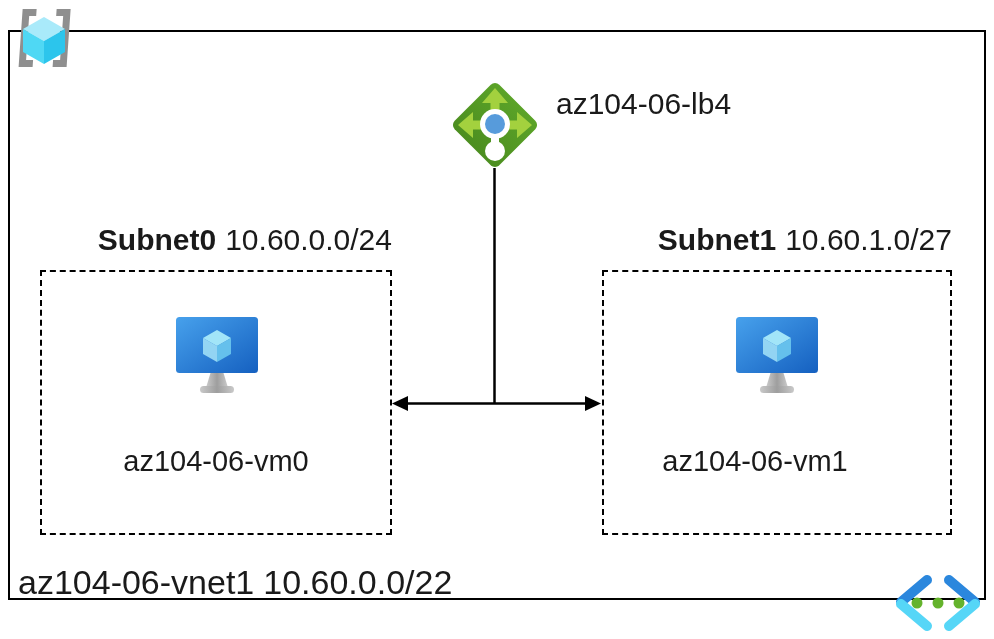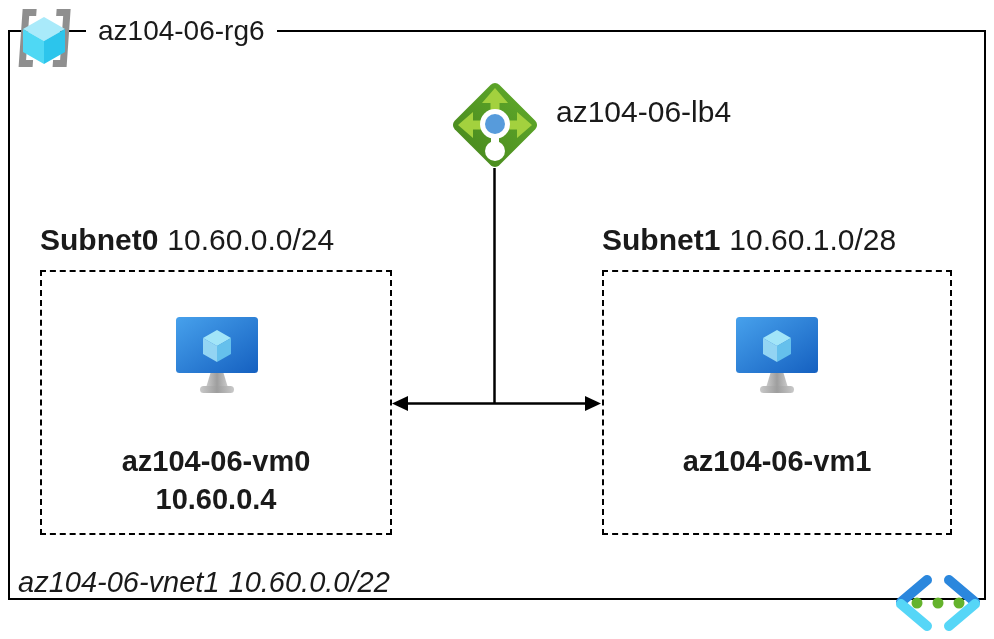--- a/index.html
+++ b/index.html
@@ -17,49 +17,47 @@
   }
   .rg-icon{ position:absolute; left:10px; top:4px; width:68px; height:68px; }
   .rg-label{
     position:absolute; left:86px; top:13px; height:36px; line-height:36px;
     font-size:28px; background:#ffffff; padding:0 12px; white-space:nowrap;
   }
   .lb-icon{ position:absolute; left:447px; top:77px; width:96px; height:96px; }
   .lb-labels{
     position:absolute; left:556px; top:82px; font-size:30px; line-height:44px;
     white-space:nowrap;
-    margin-top:8px;
   }
   .connectors{ position:absolute; left:0; top:0; width:994px; height:639px; pointer-events:none; }
   .subnet-box{
     position:absolute; top:270px; height:265px; border:2.5px dashed var(--line);
     box-sizing:border-box;
   }
   .subnet0{ left:40px;  width:352px; }
   .subnet1{ left:602px; width:350px; }
   .subnet-label{
     position:absolute; top:222px; height:36px; line-height:36px; font-size:30px;
-    text-align:left; white-space:nowrap;
+    text-align:right; white-space:nowrap;
   }
   .subnet-label.s0{ left:40px;  width:352px; }
   .subnet-label.s1{ left:602px; width:350px; }
   .subnet-name{ font-weight:bold; margin-right:9px; }
   .vm-icon{ position:absolute; top:316px; width:84px; height:78px; }
   .vm-icon.v0{ left:175px; }
   .vm-icon.v1{ left:735px; }
   .vm-labels{
     position:absolute; top:442px; font-size:29px; line-height:38px; text-align:center;
     white-space:nowrap;
-    font-weight:bold;
   }
   .vm-labels.v0{ left:40px;  width:352px; }
-  .vm-labels.v1{ left:602px; width:350px;text-align:center; }
+  .vm-labels.v1{ left:580px; width:350px;text-align:center; }
   .vnet-label{
     position:absolute; left:18px; top:566px; height:32px; line-height:32px;
-    font-size:29px; white-space:nowrap;font-style:italic;
+    font-size:34px; white-space:nowrap;
   }
   .vnet-name{ margin-right:9px; }
   .vnet-icon{ position:absolute; left:892px; top:570px; width:92px; height:66px; }
   .defs-holder{ position:absolute; width:0; height:0; overflow:hidden; }
 </style>
 </head>
 <body>
 
 <div class="canvas">
 
@@ -90,41 +88,40 @@
     <polygon points="601,403.5 585,396 585,411" style="fill:var(--line)"></polygon>
   </svg>
 
   <svg class="rg-icon" viewBox="0 0 68 68">
     <path d="M24 5 L10 5 L10 63 L24 63 L24 56 L17 56 L17 12 L24 12 Z" style="fill:var(--bracket-gray)" transform="skewX(-4) translate(3 0)"></path>
     <path d="M44 5 L58 5 L58 63 L44 63 L44 56 L51 56 L51 12 L44 12 Z" style="fill:var(--bracket-gray)" transform="skewX(-4) translate(3 0)"></path>
     <polygon points="34,13 55,25 34,37 13,25" style="fill:var(--cube-cyan-light)"></polygon>
     <polygon points="13,25 34,37 34,60 13,48" style="fill:var(--cube-cyan)"></polygon>
     <polygon points="55,25 34,37 34,60 55,48" style="fill:var(--cube-cyan-dark)"></polygon>
   </svg>
-  <div class="rg-label">az104-06-rg6</div>
 
   <svg class="lb-icon" viewBox="0 0 96 96">
     <rect x="16.5" y="16.5" width="63" height="63" rx="6" fill="url(#lbGrad)" transform="rotate(45 48 48)"></rect>
     <polygon points="48,11 61,26 52.5,26 52.5,42 43.5,42 43.5,26 35,26" style="fill:var(--lb-arrow)"></polygon>
     <polygon points="11,48 26,35 26,43.5 42,43.5 42,52.5 26,52.5 26,61" style="fill:var(--lb-arrow)"></polygon>
     <polygon points="85,48 70,35 70,43.5 54,43.5 54,52.5 70,52.5 70,61" style="fill:var(--lb-arrow)"></polygon>
     <rect x="44" y="48" width="8" height="26" fill="#ffffff"></rect>
     <circle cx="48" cy="74" r="10" fill="#ffffff"></circle>
     <circle cx="48" cy="47" r="15" fill="#ffffff"></circle>
     <circle cx="48" cy="47" r="10" style="fill:var(--lb-dot-blue)"></circle>
   </svg>
   <div class="lb-labels">
     <div>az104-06-lb4</div>
   </div>
 
   <div class="subnet-label s0">
     <span class="subnet-name">Subnet0</span><span>10.60.0.0/24</span>
   </div>
   <div class="subnet-label s1">
-    <span class="subnet-name">Subnet1</span><span>10.60.1.0/28</span>
+    <span class="subnet-name">Subnet1</span><span>10.60.1.0/27</span>
   </div>
 
   <div class="subnet-box subnet0"></div>
   <div class="subnet-box subnet1"></div>
 
   <svg class="vm-icon v0" viewBox="0 0 84 78">
     <rect x="1" y="1" width="82" height="56" rx="3.5" fill="url(#vmScreenGrad)"></rect>
     <polygon points="42,14 56,22 42,30 28,22" style="fill:var(--cube-cyan-light)" opacity="0.95"></polygon>
     <polygon points="28,22 42,30 42,46 28,38" fill="#9fdef6" opacity="0.9"></polygon>
     <polygon points="56,22 42,30 42,46 56,38" fill="#6cc8ee" opacity="0.9"></polygon>
@@ -135,21 +132,20 @@
     <rect x="1" y="1" width="82" height="56" rx="3.5" fill="url(#vmScreenGrad)"></rect>
     <polygon points="42,14 56,22 42,30 28,22" style="fill:var(--cube-cyan-light)" opacity="0.95"></polygon>
     <polygon points="28,22 42,30 42,46 28,38" fill="#9fdef6" opacity="0.9"></polygon>
     <polygon points="56,22 42,30 42,46 56,38" fill="#6cc8ee" opacity="0.9"></polygon>
     <polygon points="35.5,57 48.5,57 52.5,70 31.5,70" fill="url(#standGrad)"></polygon>
     <rect x="25" y="70" width="34" height="7" rx="3.5" fill="url(#standGrad)"></rect>
   </svg>
 
   <div class="vm-labels v0">
     <div>az104-06-vm0</div>
-    <div>10.60.0.4</div>
   </div>
   <div class="vm-labels v1">
     <div>az104-06-vm1</div>
   </div>
 
   <div class="vnet-label">
     <span class="vnet-name">az104-06-vnet1</span><span>10.60.0.0/22</span>
   </div>
   <svg class="vnet-icon" viewBox="0 0 92 66">
     <line x1="9" y1="32" x2="35" y2="10" style="stroke:var(--vnet-blue)" stroke-width="10" stroke-linecap="round"></line>

